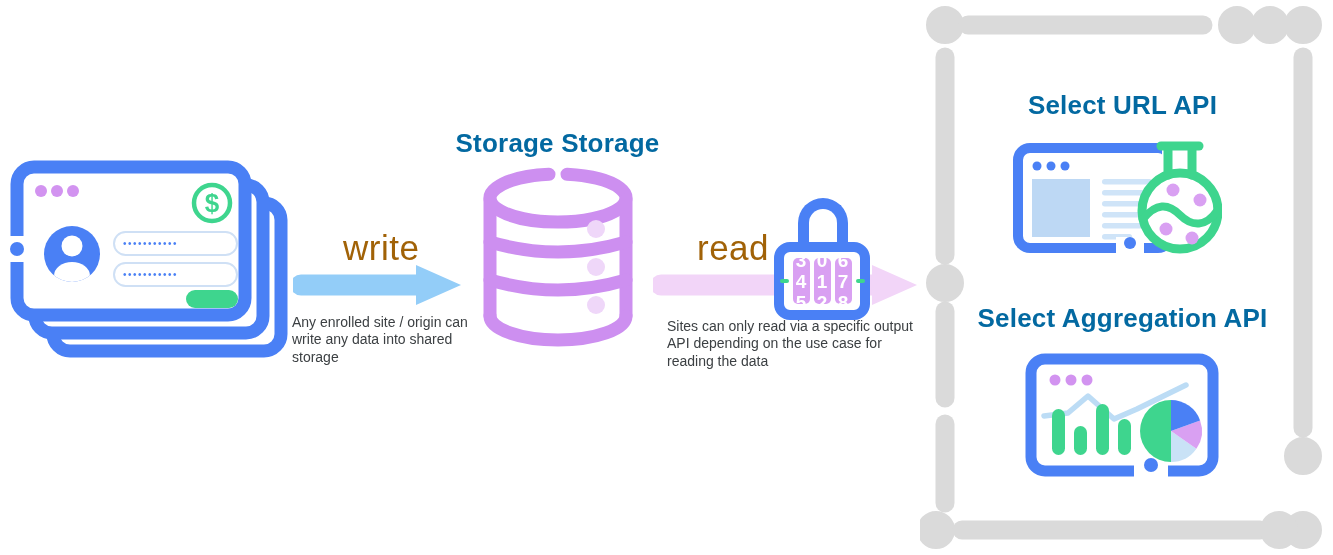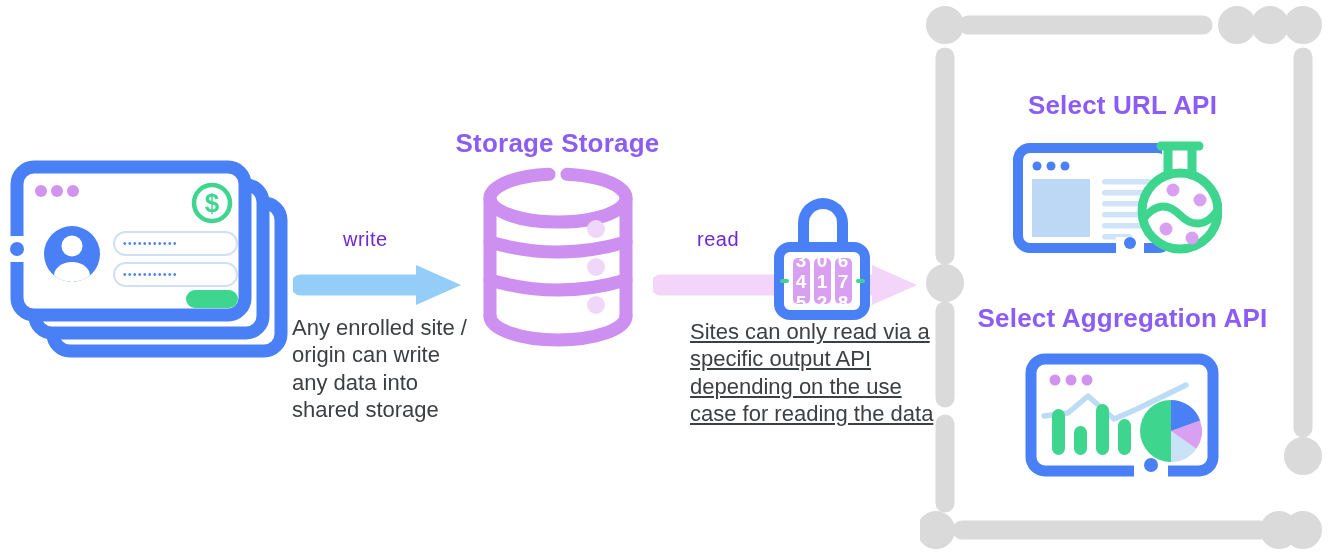--- a/index.html
+++ b/index.html
@@ -1,23 +1,23 @@
 <!DOCTYPE html>
 <html><head>
 <meta charset="utf-8">
 <style>
   * { margin:0; padding:0; box-sizing:border-box; }
   html,body { background:#ffffff; }
   body { font-family:"Liberation Sans", sans-serif; }
   .stage { position:relative; width:1333px; height:555px; background:#fff; overflow:hidden; }
   .abs { position:absolute; }
 
-  .flow-label { font-size:20px; color:#6d28d9; letter-spacing:0.5px; }
-  .caption { font-size:22px; line-height:1.24; color:#3c4043; }
-  .heading { font-size:26px; font-weight:700; color:#8b5cf6; text-align:center; letter-spacing:0.2px; }
+  .flow-label { font-size:35px; color:#a16207; letter-spacing:0.5px; }
+  .caption { font-size:14px; line-height:1.24; color:#3c4043; }
+  .heading { font-size:26px; font-weight:700; color:#0369a1; text-align:center; letter-spacing:0.2px; }
 
   
   .lock { left:774px; top:198px; width:96px; height:124px; z-index:3; }
   .lock .shackle { position:absolute; left:24px; top:0; width:50px; height:50px;
       border:11px solid #4a80f5; border-bottom:none; border-radius:25px 25px 0 0; }
   .lock .lock-body { position:absolute; left:0; top:44px; width:96px; height:78px;
       background:#fff; border:10px solid #4a80f5; border-radius:16px;
       display:flex; align-items:center; justify-content:center; gap:4px; }
   .dial-dash { width:9px; height:4px; border-radius:2px; background:#3ed58e; flex:none; }
   .wheel { width:17px; height:46px; border-radius:5px; background:#d9a0f2; overflow:hidden;
@@ -124,21 +124,21 @@
       </div>
       <div class="wheel">
         <span>6</span>
         <span>7</span>
         <span>8</span>
       </div>
       <div class="dial-dash"></div>
     </div>
   </div>
 
-  <div class="abs caption" style="left:690px; top:318px; width:250px;text-decoration:underline;">Sites can only read via a specific output API depending on the use case for reading the data</div>
+  <div class="abs caption" style="left:667px; top:318px; width:250px;">Sites can only read via a specific output API depending on the use case for reading the data</div>
 
   <svg class="abs" style="left:920px; top:0;" width="413" height="555" viewBox="0 0 413 555">
     <g stroke="#dadada" stroke-width="19" stroke-linecap="round" fill="#dadada">
 
       <circle cx="25" cy="25" r="9.5"></circle>
       <line x1="48" y1="25" x2="283" y2="25"></line>
       <circle cx="317" cy="25" r="9.5"></circle>
       <circle cx="350" cy="25" r="9.5"></circle>
       <circle cx="383" cy="25" r="9.5"></circle>
 

